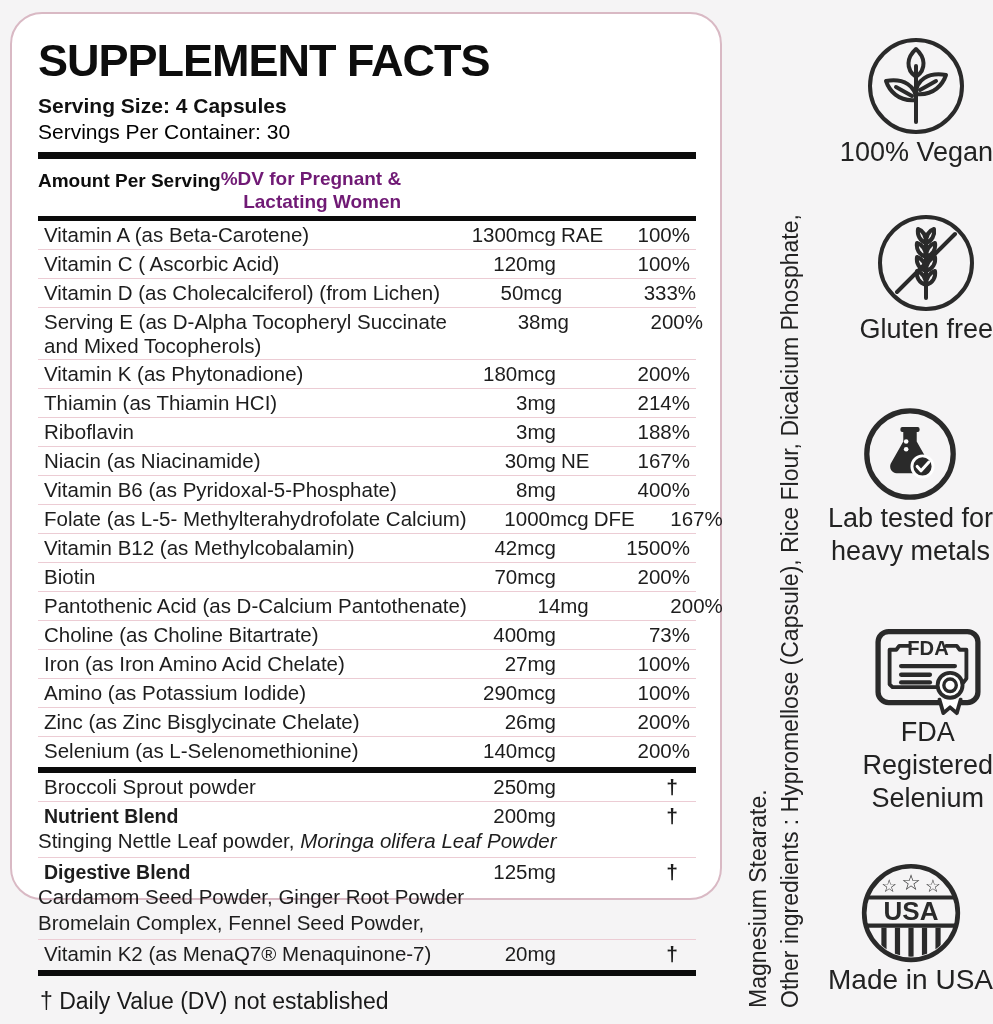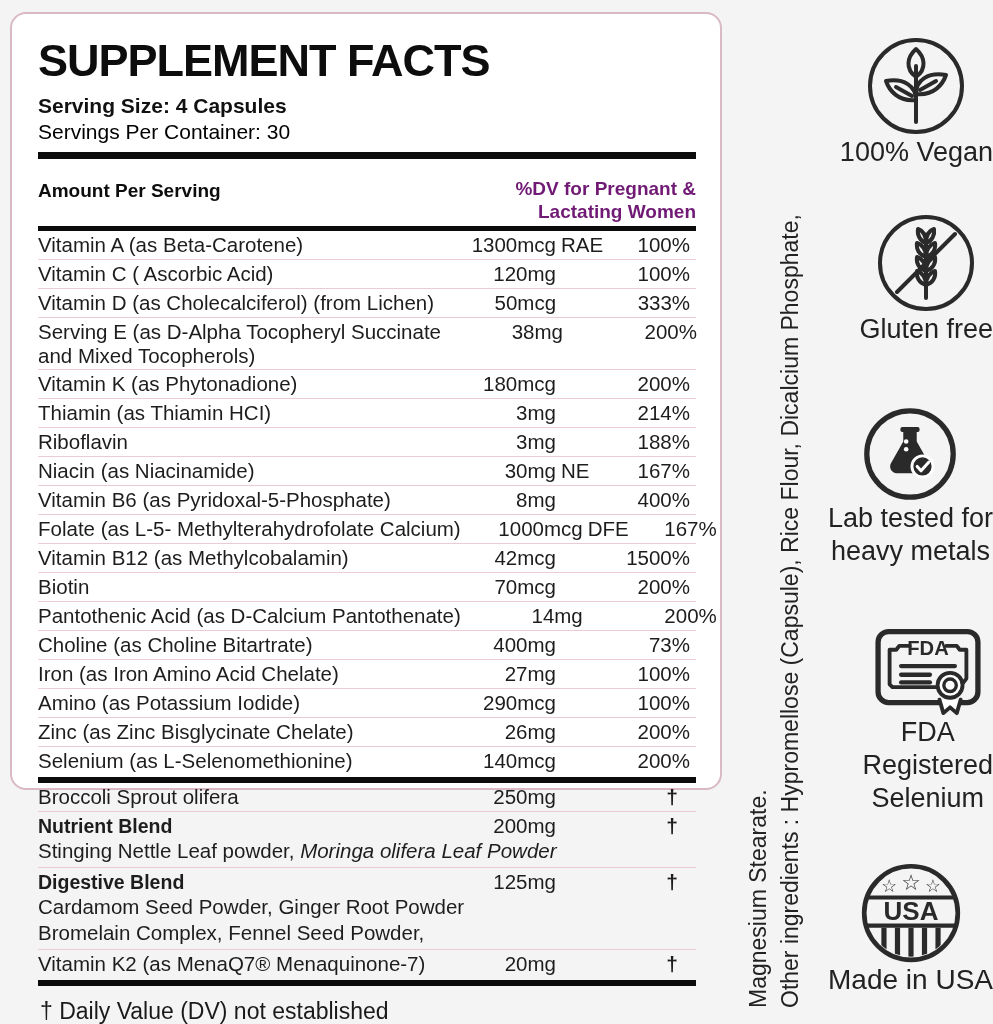--- a/index.html
+++ b/index.html
@@ -7,52 +7,52 @@
   body {
     background:#f5f4f5;
     font-family:"Liberation Sans", sans-serif;
     color:#1d1d1d;
     position:relative;
   }
 
   
   .panel {
     position:absolute; left:10px; top:12px;
-    width:712px; height:778px;
+    width:712px; height:888px;
     background:#ffffff;
     border:2px solid #d9b9c4;
-    border-radius:16px;
+    border-radius:32px;
     padding:20px 24px 0 26px;
   }
   .title {
     font-size:45px; font-weight:800; letter-spacing:-1px;
     color:#0d0d0d; line-height:50px; margin-top:2px;
   }
   .serving { font-size:21px; line-height:26px; color:#111; margin-top:7px;font-weight:bold; }
   .serving2 { font-size:21px; line-height:26px; color:#000000; }
 
   .bar  { height:7px; background:#0b0b0b; margin-top:7px; }
   .bar2 { height:5px; background:#0b0b0b; margin-top:3px; }
   .bar3 { height:6px; background:#0b0b0b; margin-top:2px; }
   .bar4 { height:6px; background:#0b0b0b; margin-top:2px; }
 
-  .headrow { display:flex; justify-content:space-between; margin-top:18px; }
+  .headrow { display:flex; justify-content:flex-start; margin-top:8px; }
   .headrow .left  { font-size:19px; font-weight:700; color:#0d0d0d; padding-top:3px; }
   .headrow .right { font-size:19px; font-weight:700; color:#701a75; text-align:right; line-height:23px; }
 
   .rows {}
   .row {
     display:grid;
     grid-template-columns:1fr 170px 92px;
     border-bottom:1.6px solid #ecccd4;
     padding:1px 0 2px;
     align-items:start;
   }
   .rows .row:last-child, .blend .row:last-child { border-bottom:none; }
-  .cell-name { font-size:20.5px; line-height:25px; }
+  .cell-name { font-size:20.5px; line-height:25px;margin-left:6px; }
   .cell-name .nm { white-space:nowrap; }
   .cell-name .nm.b { font-weight:700; font-size:19.5px; }
   .nm-2 { font-size:20.5px; line-height:23px; }
   .cell-amt { display:flex; font-size:20.5px; line-height:25px; }
   .cell-amt .num { flex:1; text-align:right; white-space:nowrap; }
   .cell-amt .sfx { width:48px; text-align:left; padding-left:5px; white-space:nowrap; }
   .cell-dv { font-size:20.5px; line-height:25px; text-align:right; padding-right:6px; white-space:nowrap; }
   .cell-dv.dagger { font-weight:700; font-size:21px; padding-right:18px; }
   .desc { grid-column:1 / -1; font-size:20.5px; line-height:24px; padding-bottom:2px; }
   .desc .i { font-style:italic; }
@@ -266,21 +266,21 @@
           <span class="sfx"></span>
         </div>
     <div class="cell-dv">200%</div>
   </div>
 </div>
 
   <div class="bar3"></div>
 
   <div class="blend">
   <div class="row">
-    <div class="cell-name"><span class="nm">Broccoli Sprout olifera</span></div>
+    <div class="cell-name"><span class="nm">Broccoli Sprout powder</span></div>
     <div class="cell-amt">
           <span class="num">250mg</span>
           <span class="sfx"></span>
         </div>
     <div class="cell-dv dagger">†</div>
   </div>
 
   <div class="row">
     <div class="cell-name"><span class="nm b">Nutrient Blend</span></div>
     <div class="cell-amt">

